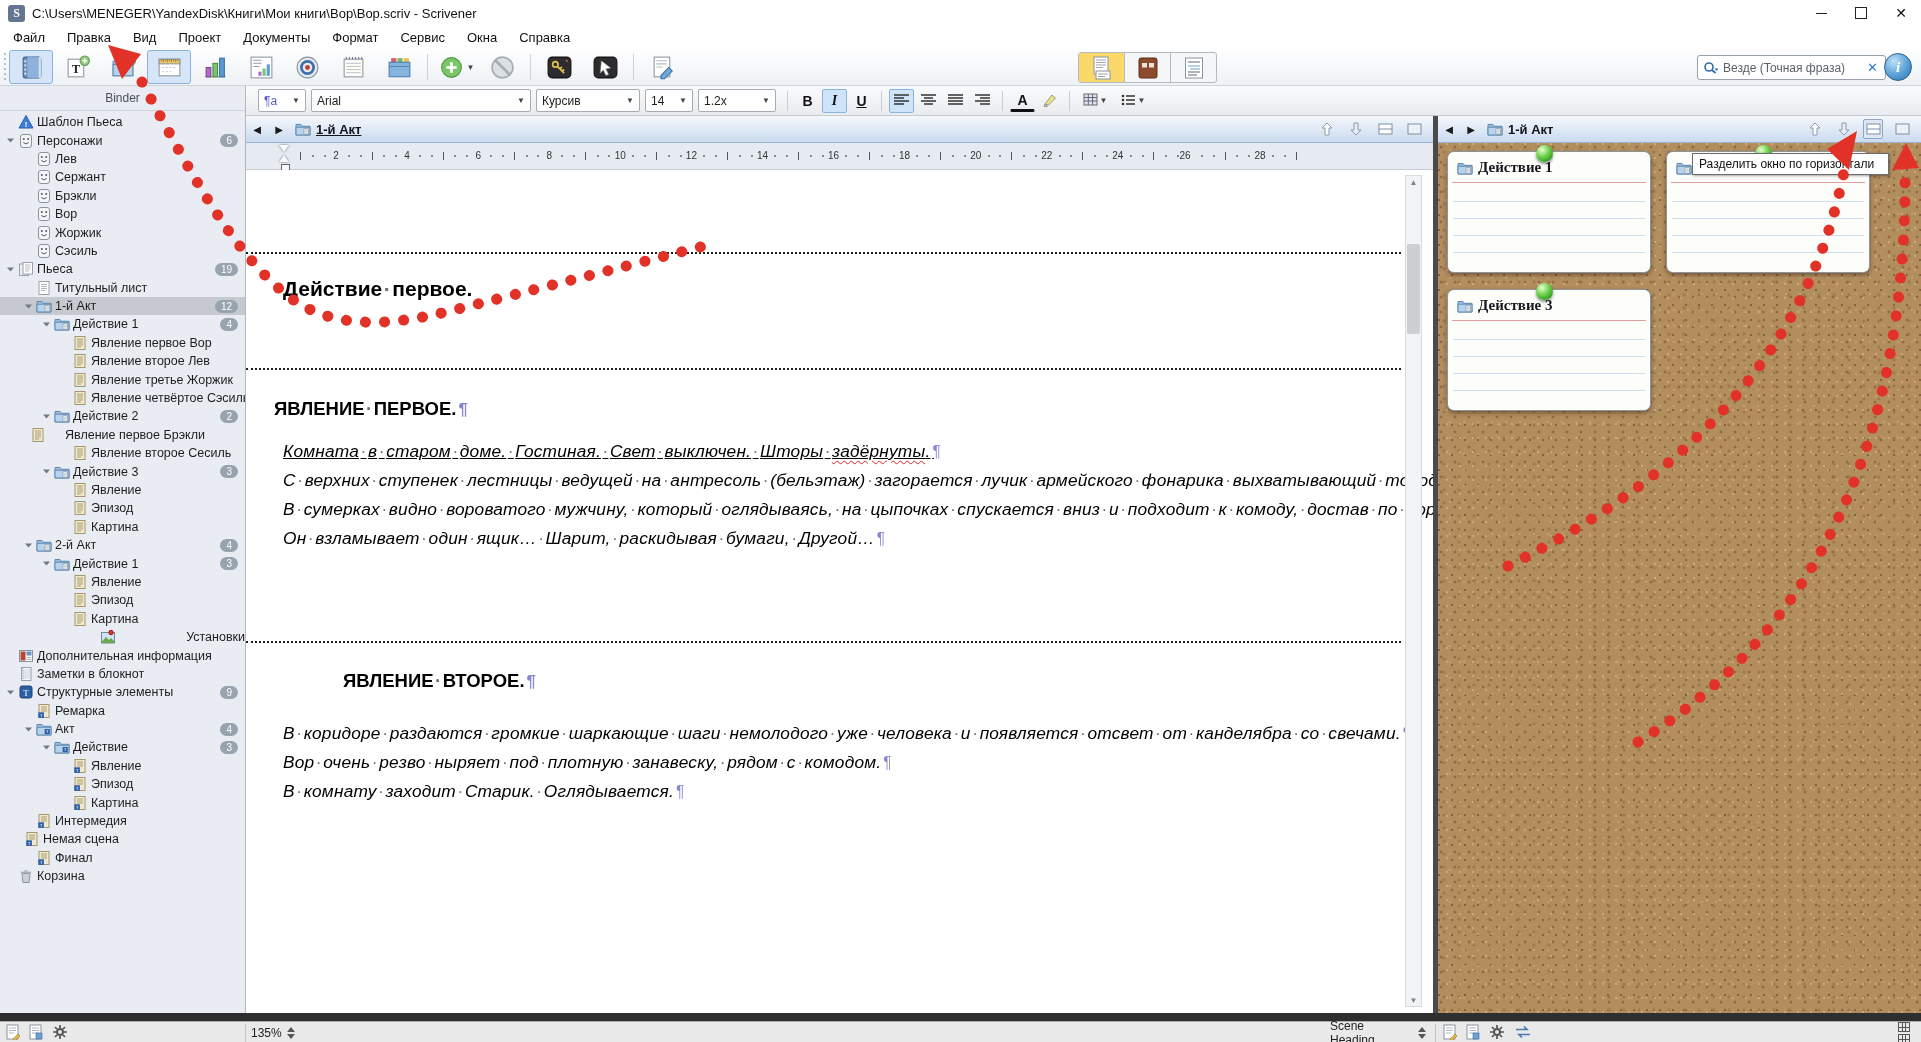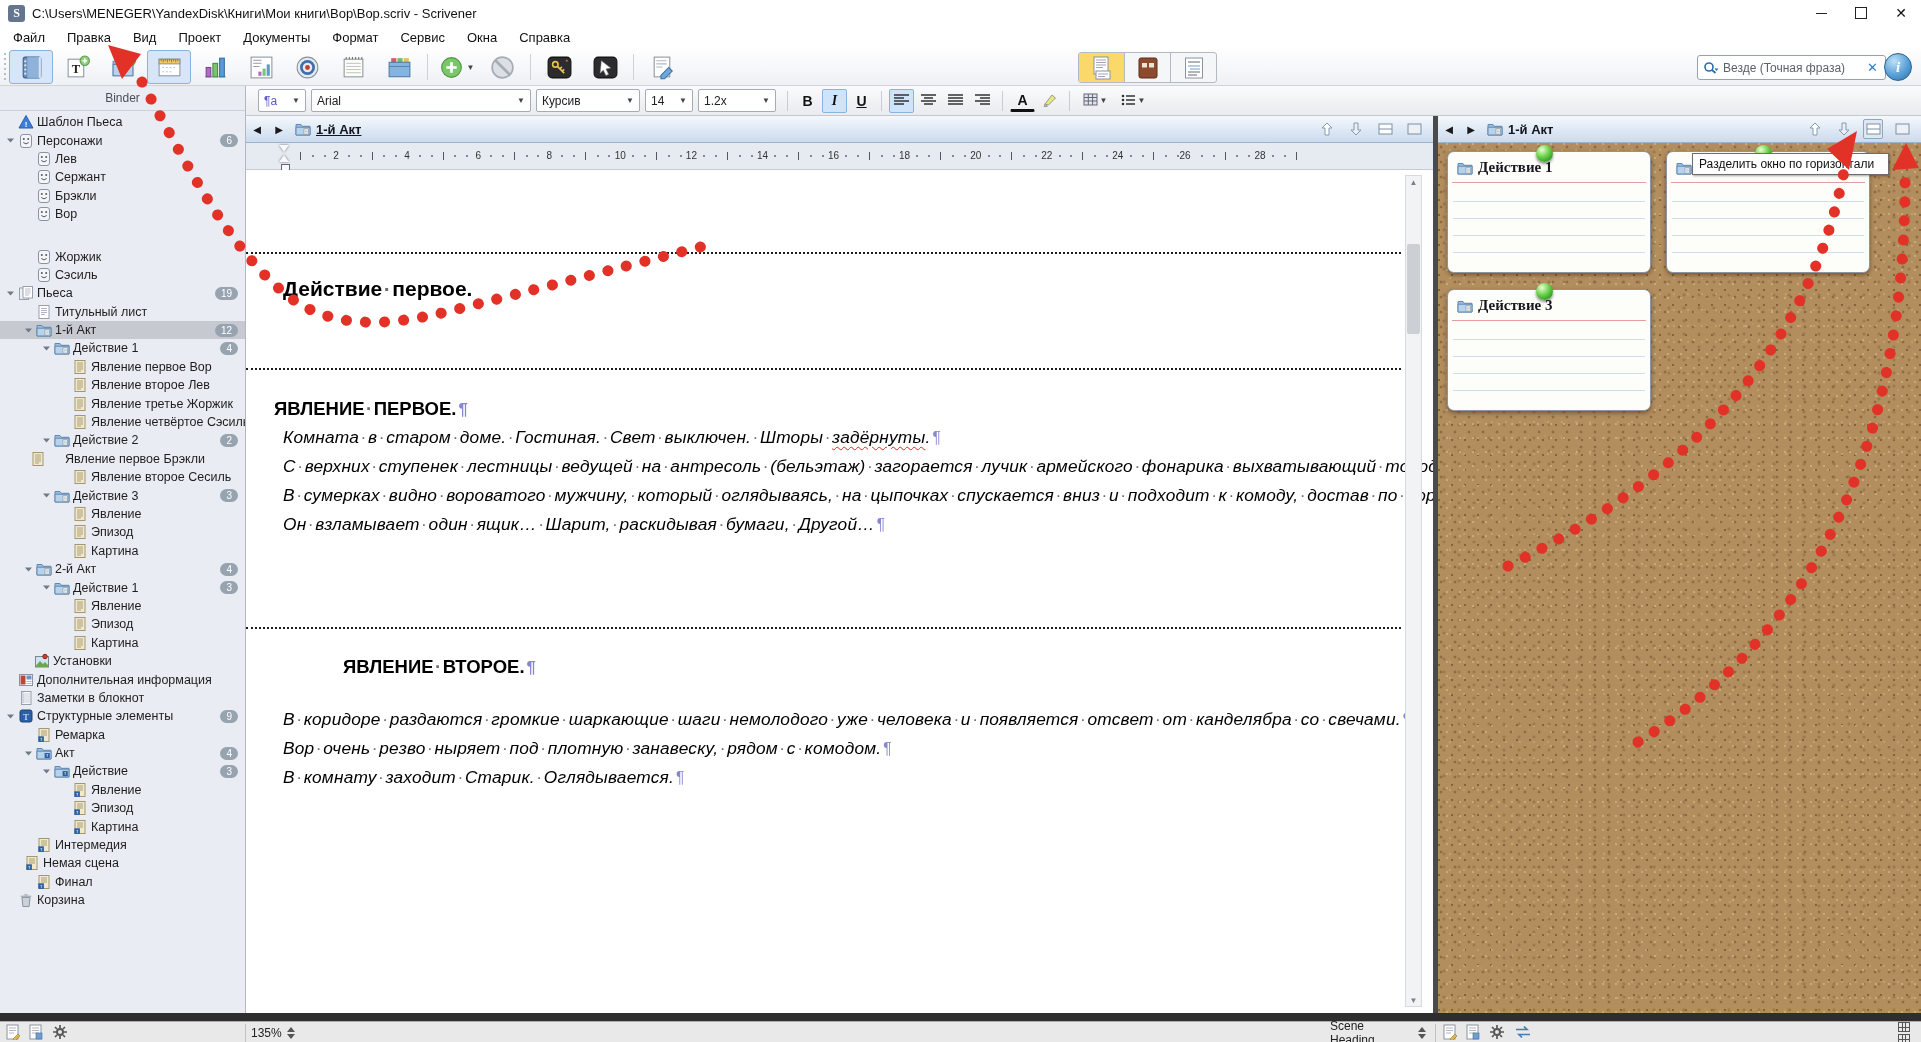--- a/index.html
+++ b/index.html
@@ -434,21 +434,21 @@
             <span class="b-ico">
               <svg width="16" height="16" viewBox="0 0 16 16">
                 <rect x="2.5" y="1.5" width="11" height="13" rx="2.5" fill="#f3f5f7" stroke="#8a94a0"></rect>
                 <circle cx="5.8" cy="6" r="1" fill="#556"></circle>
                 <circle cx="10.2" cy="6" r="1" fill="#556"></circle>
                 <path d="M5.3 9.5q2.7 2.8 5.4 0" stroke="#556" fill="none"></path>
               </svg>
             </span>
             <span>Вор</span>
           </div>
-          <div class="b-row" style="padding-left: 22px; margin-top: 24px;">
+          <div class="b-row" style="padding-left: 22px;">
             <span class="b-chev"></span>
             <span class="b-ico">
               <svg width="16" height="16" viewBox="0 0 16 16">
                 <rect x="2.5" y="1.5" width="11" height="13" rx="2.5" fill="#f3f5f7" stroke="#8a94a0"></rect>
                 <circle cx="5.8" cy="6" r="1" fill="#556"></circle>
                 <circle cx="10.2" cy="6" r="1" fill="#556"></circle>
                 <path d="M5.3 9.5q2.7 2.8 5.4 0" stroke="#556" fill="none"></path>
               </svg>
             </span>
             <span>Жоржик</span>
@@ -706,21 +706,21 @@
           <div class="b-row" style="padding-left: 58px;">
             <span class="b-chev"></span>
             <span class="b-ico">
               <svg width="16" height="16" viewBox="0 0 16 16">
                 <rect x="3" y="1.5" width="10" height="13" fill="#f1e9cd" stroke="#a4976f"></rect>
                 <path d="M5 4h6M5 6h6M5 8h6M5 10h6M5 12h4" stroke="#9b8c5e" stroke-width=".8"></path>
               </svg>
             </span>
             <span>Картина</span>
           </div>
-          <div class="b-row" style="padding-left: 20px;">
+          <div class="b-row" style="padding-left: 20px; justify-content: space-between;">
             <span class="b-chev"></span>
             <span class="b-ico">
               <svg width="16" height="16" viewBox="0 0 16 16">
                 <rect x="1.5" y="3.5" width="13" height="10.5" fill="#cfe3f4" stroke="#7a8694"></rect>
                 <path d="M2 12.5l4-4.5 3 3 2-2 3.5 3.5v1.5H2z" fill="#6aa84f"></path>
                 <circle cx="11" cy="3.5" r="2.2" fill="#d63b2f" stroke="#8f1f16"></circle>
               </svg>
             </span>
             <span>Установки</span>
           </div>
@@ -1095,21 +1095,21 @@
               <span class="rdot" style="left:1025.8866666666665px"></span>
               <span class="rdot" style="left:1037.7333333333333px"></span>
               <span class="rtick" style="left:1049.58px"></span>
             </div>
           <div id="doc">
             <div id="page">
                 <div class="b-divider" style="margin-top: 58px;"></div>
                 <div class="b-h2" style="margin-top: 22px;">Действие<span class="sdot">·</span>первое.</div>
                 <div class="b-divider" style="margin-top: 66px;"></div>
                 <div class="b-h3" style="margin-top: 26px; margin-left: 28px;">ЯВЛЕНИЕ<span class="sdot">·</span>ПЕРВОЕ.<span class="pilcrow">¶</span></div>
-                <div class="b-p" style="">Комната<span class="sdot">·</span>в<span class="sdot">·</span>старом<span class="sdot">·</span>доме.<span class="sdot">·</span>Гостиная.<span class="sdot">·</span>Свет<span class="sdot">·</span>выключен.<span class="sdot">·</span>Шторы<span class="sdot">·</span><span class="misspelled">задёрнуты</span>.<span class="pilcrow">¶</span></div>
+                <div class="b-p" style="margin-top: 14px; text-decoration: underline;">Комната<span class="sdot">·</span>в<span class="sdot">·</span>старом<span class="sdot">·</span>доме.<span class="sdot">·</span>Гостиная.<span class="sdot">·</span>Свет<span class="sdot">·</span>выключен.<span class="sdot">·</span>Шторы<span class="sdot">·</span><span class="misspelled">задёрнуты</span>.<span class="pilcrow">¶</span></div>
                 <div class="b-p" style="margin-top: 0px;">С<span class="sdot">·</span>верхних<span class="sdot">·</span>ступенек<span class="sdot">·</span>лестницы<span class="sdot">·</span>ведущей<span class="sdot">·</span>на<span class="sdot">·</span>антресоль<span class="sdot">·</span>(бельэтаж)<span class="sdot">·</span>загорается<span class="sdot">·</span>лучик<span class="sdot">·</span>армейского<span class="sdot">·</span>фонарика<span class="sdot">·</span>выхватывающий<span class="sdot">·</span>то<span class="sdot">·</span>один,тодругойпредметубранства.</div>
                 <div class="b-p" style="margin-top: 0px;">В<span class="sdot">·</span>сумерках<span class="sdot">·</span>видно<span class="sdot">·</span>вороватого<span class="sdot">·</span>мужчину,<span class="sdot">·</span>который<span class="sdot">·</span>оглядываясь,<span class="sdot">·</span>на<span class="sdot">·</span>цыпочках<span class="sdot">·</span>спускается<span class="sdot">·</span>вниз<span class="sdot">·</span>и<span class="sdot">·</span>подходит<span class="sdot">·</span>к<span class="sdot">·</span>комоду,<span class="sdot">·</span>достав<span class="sdot">·</span>по<span class="sdot">·</span>дорогефомку.</div>
                 <div class="b-p" style="margin-top: 0px;">Он<span class="sdot">·</span>взламывает<span class="sdot">·</span>один<span class="sdot">·</span>ящик…<span class="sdot">·</span>Шарит,<span class="sdot">·</span>раскидывая<span class="sdot">·</span>бумаги,<span class="sdot">·</span>Другой…<span class="pilcrow">¶</span></div>
                 <div class="b-divider" style="margin-top: 88px;"></div>
                 <div class="b-h3" style="margin-top: 25px;">ЯВЛЕНИЕ<span class="sdot">·</span>ВТОРОЕ.<span class="pilcrow">¶</span></div>
                 <div class="b-p" style="margin-top: 24px;">В<span class="sdot">·</span>коридоре<span class="sdot">·</span>раздаются<span class="sdot">·</span>громкие<span class="sdot">·</span>шаркающие<span class="sdot">·</span>шаги<span class="sdot">·</span>немолодого<span class="sdot">·</span>уже<span class="sdot">·</span>человека<span class="sdot">·</span>и<span class="sdot">·</span>появляется<span class="sdot">·</span>отсвет<span class="sdot">·</span>от<span class="sdot">·</span>канделябра<span class="sdot">·</span>со<span class="sdot">·</span>свечами.<span class="pilcrow">¶</span></div>
                 <div class="b-p" style="margin-top: 0px;">Вор<span class="sdot">·</span>очень<span class="sdot">·</span>резво<span class="sdot">·</span>ныряет<span class="sdot">·</span>под<span class="sdot">·</span>плотную<span class="sdot">·</span>занавеску,<span class="sdot">·</span>рядом<span class="sdot">·</span>с<span class="sdot">·</span>комодом.<span class="pilcrow">¶</span></div>
                 <div class="b-p" style="margin-top: 0px;">В<span class="sdot">·</span>комнату<span class="sdot">·</span>заходит<span class="sdot">·</span>Старик.<span class="sdot">·</span>Оглядывается.<span class="pilcrow">¶</span></div>
               </div>
             <div id="vscroll">

